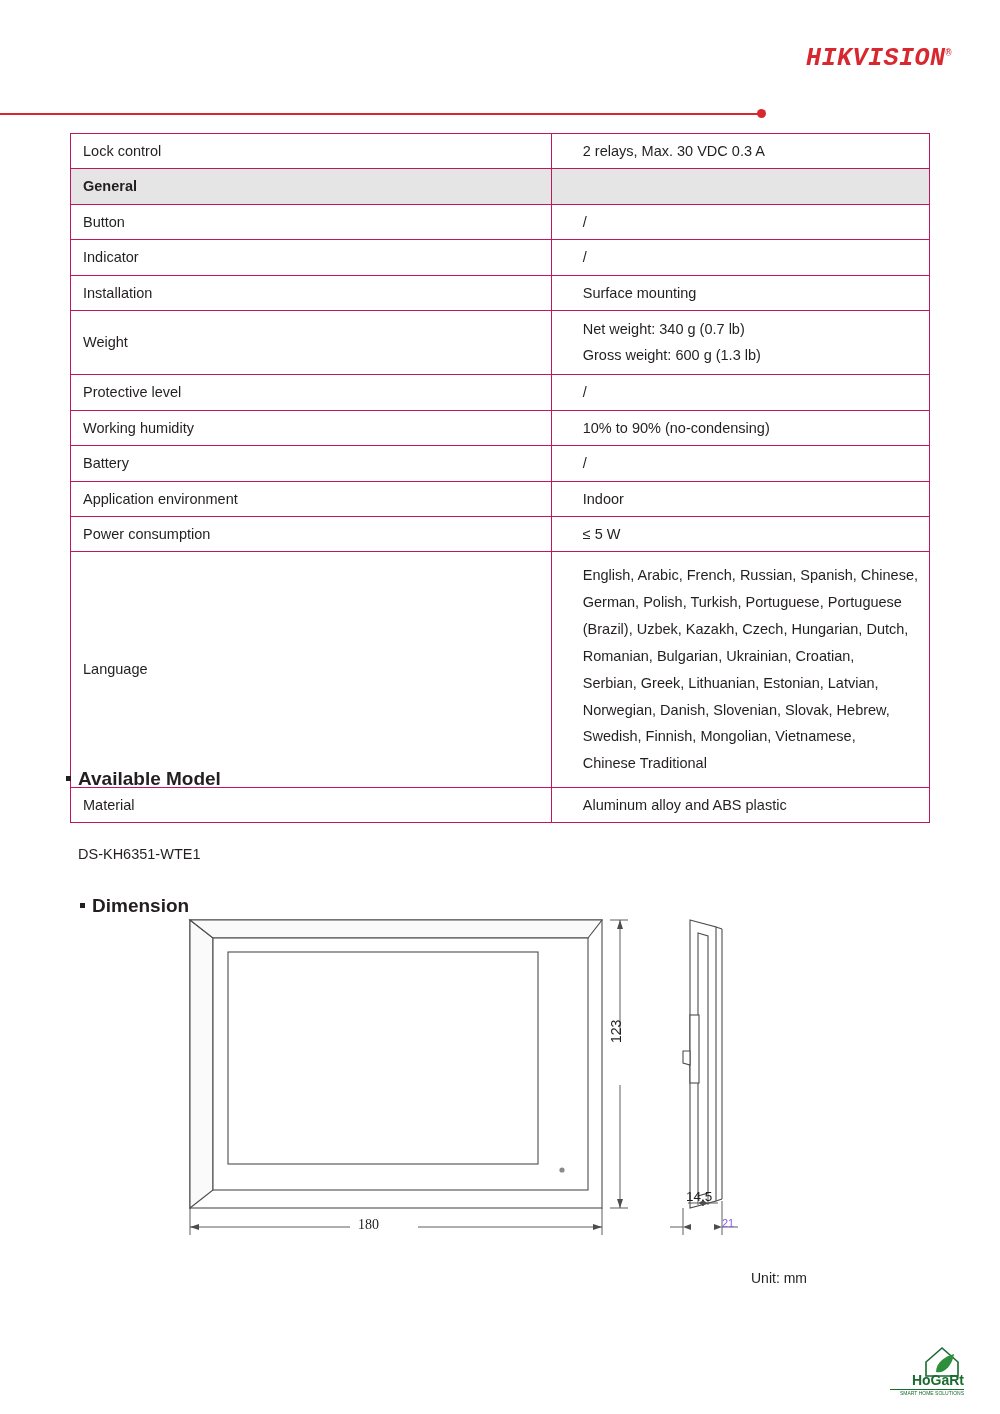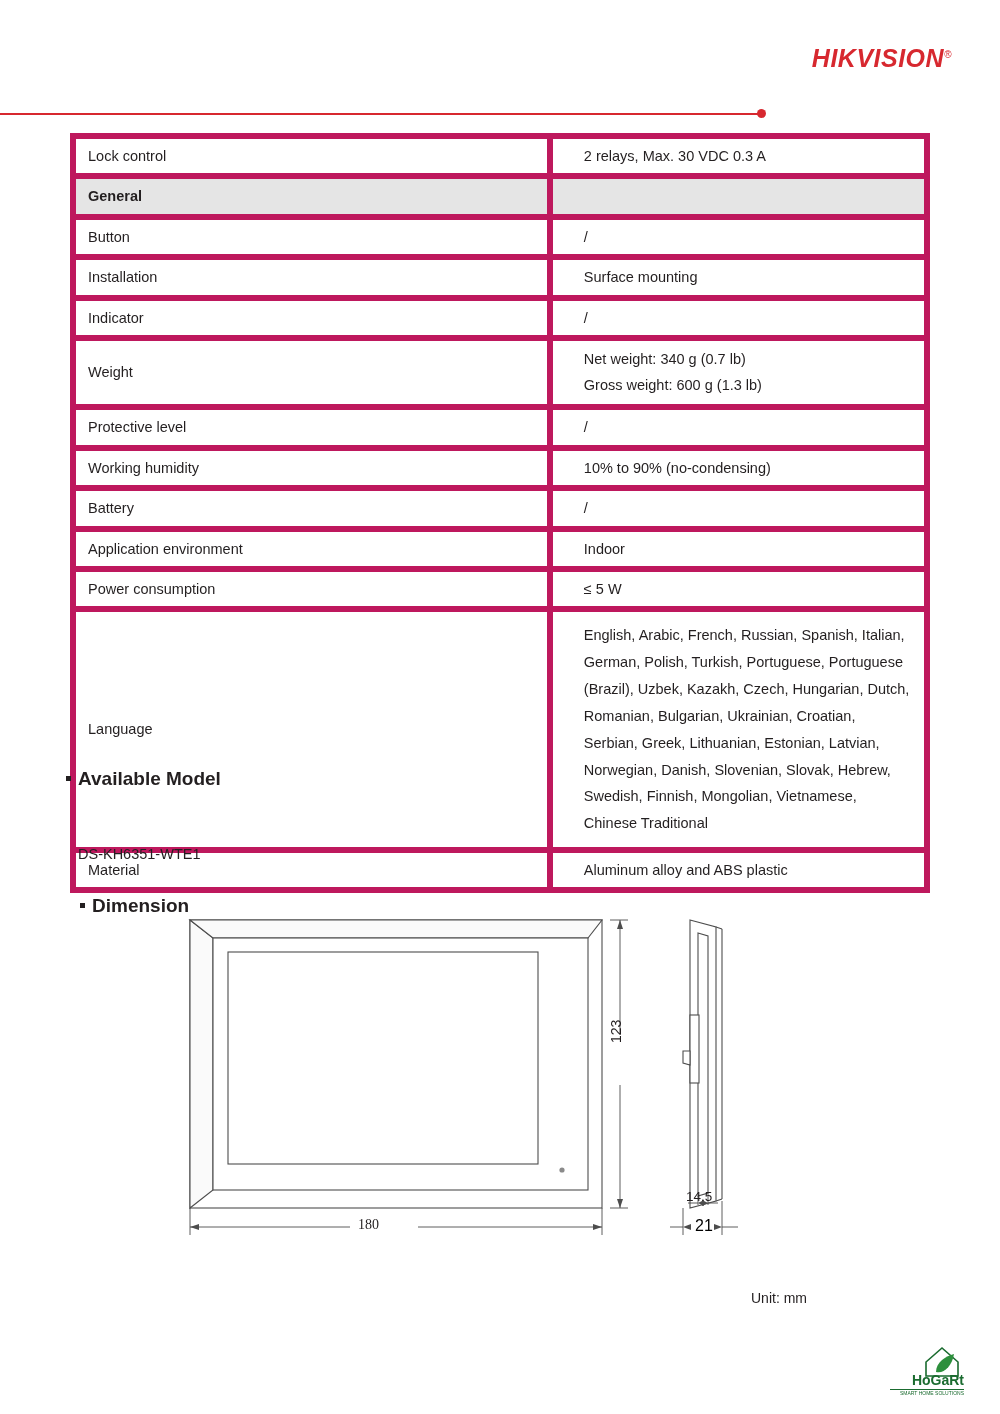--- a/index.html
+++ b/index.html
@@ -14,21 +14,21 @@
     font-family: "Liberation Sans", sans-serif;
     color: #231f20;
     overflow: hidden;
   }
 
   
   .brand {
     position: absolute;
     top: 44px;
     right: 48px;
-    font-family: Liberation Sans, sans-serif;
+    font-family: Liberation Mono, monospace;
     font-size: 25px;
     font-weight: bold;
     font-style: italic;
     letter-spacing: 0.5px;
     color: #d7282f;
     white-space: nowrap;
   }
   .brand .reg {
     font-size: 10px;
     vertical-align: super;
@@ -64,21 +64,21 @@
   .spec-table {
     position: absolute;
     top: 133px;
     left: 70px;
     width: 860px;
     border-collapse: collapse;
     font-size: 14.5px;
     line-height: 1.55;
   }
   .spec-table td {
-    border: 6px solid #be185d;
+    border: 1px solid #be185d;
     padding: 6px 10px 6px 12px;
     vertical-align: middle;
   }
   .spec-table td.label {
     width: 497px;
   }
   .spec-table td.value {
     width: 363px;
     padding-left: 31px;
   }
@@ -129,21 +129,20 @@
     top: 905px;
     left: 150px;
     width: 760px;
     height: 400px;
   }
   .unit-text {
     position: absolute;
     top: 1270px;
     left: 751px;
     font-size: 14px;
-    margin-top: 20px;
   }
 
   
   .footer-logo {
     position: absolute;
     bottom: 18px;
     right: 36px;
     width: 78px;
     height: 50px;
   }
@@ -194,26 +193,26 @@
     </tr>
     <tr class="section">
       <td class="label">General</td>
       <td class="value"></td>
     </tr>
     <tr>
       <td class="label">Button</td>
       <td class="value">/</td>
     </tr>
     <tr>
+      <td class="label">Indicator</td>
+      <td class="value">/</td>
+    </tr>
+    <tr>
       <td class="label">Installation</td>
       <td class="value">Surface mounting</td>
-    </tr>
-    <tr>
-      <td class="label">Indicator</td>
-      <td class="value">/</td>
     </tr>
     <tr>
       <td class="label">Weight</td>
       <td class="value multiline">
         <div>Net weight: 340 g (0.7 lb)</div>
         <div>Gross weight: 600 g (1.3 lb)</div>
       </td>
     </tr>
     <tr>
       <td class="label">Protective level</td>
@@ -231,21 +230,21 @@
       <td class="label">Application environment</td>
       <td class="value">Indoor</td>
     </tr>
     <tr>
       <td class="label">Power consumption</td>
       <td class="value">≤ 5 W</td>
     </tr>
     <tr>
       <td class="label">Language</td>
       <td class="value lang-cell">
-        <div>English, Arabic, French, Russian, Spanish, Italian,</div>
+        <div>English, Arabic, French, Russian, Spanish, Chinese,</div>
         <div>German, Polish, Turkish, Portuguese, Portuguese</div>
         <div>(Brazil), Uzbek, Kazakh, Czech, Hungarian, Dutch,</div>
         <div>Romanian, Bulgarian, Ukrainian, Croatian,</div>
         <div>Serbian, Greek, Lithuanian, Estonian, Latvian,</div>
         <div>Norwegian, Danish, Slovenian, Slovak, Hebrew,</div>
         <div>Swedish, Finnish, Mongolian, Vietnamese,</div>
         <div>Chinese Traditional</div>
       </td>
     </tr>
     <tr>
@@ -317,21 +316,21 @@
       <line x1="520" y1="322" x2="533" y2="322"></line>
       <line x1="572" y1="322" x2="588" y2="322"></line>
       <polygon points="533,322 541,319 541,325" fill="#4d4d4d" stroke="none"></polygon>
       <polygon points="572,322 564,319 564,325" fill="#4d4d4d" stroke="none"></polygon>
     </g>
   </svg>
 
   <div style="position:absolute; left:458px; top:138px; font-size:14px; color:#231f20; transform:rotate(-90deg); transform-origin:left top;">123</div>
   <div style="position:absolute; left:208px; top:312px; font-size:14px; color:#231f20;font-family:Liberation Serif, serif;">180</div>
   <div style="position:absolute; left:536px; top:284px; font-size:13.5px; color:#231f20;">14.5</div>
-  <div style="position:absolute; left:545px; top:312px; font-size:16px; color:#000000;">21</div>
+  <div style="position:absolute; left:572px; top:312px; font-size:11px; color:#8b5cf6;">21</div>
 </div>
 
 <div class="unit-text">Unit: mm</div>
 
 <div class="footer-logo">
   <svg width="40" height="34" viewBox="0 0 40 34" style="position:absolute; right:2px; bottom:18px;">
     <path d="M4 18 L20 4 L36 18 L36 32 L4 32 Z" fill="none" stroke="#1a6b2f" stroke-width="1.6"></path>
     <path d="M14 28 C14 18, 24 12, 32 10 C30 22, 22 30, 14 28 Z" fill="#2d8f3c" stroke="none"></path>
   </svg>
   <div class="logo-text">HoGaRt</div>

